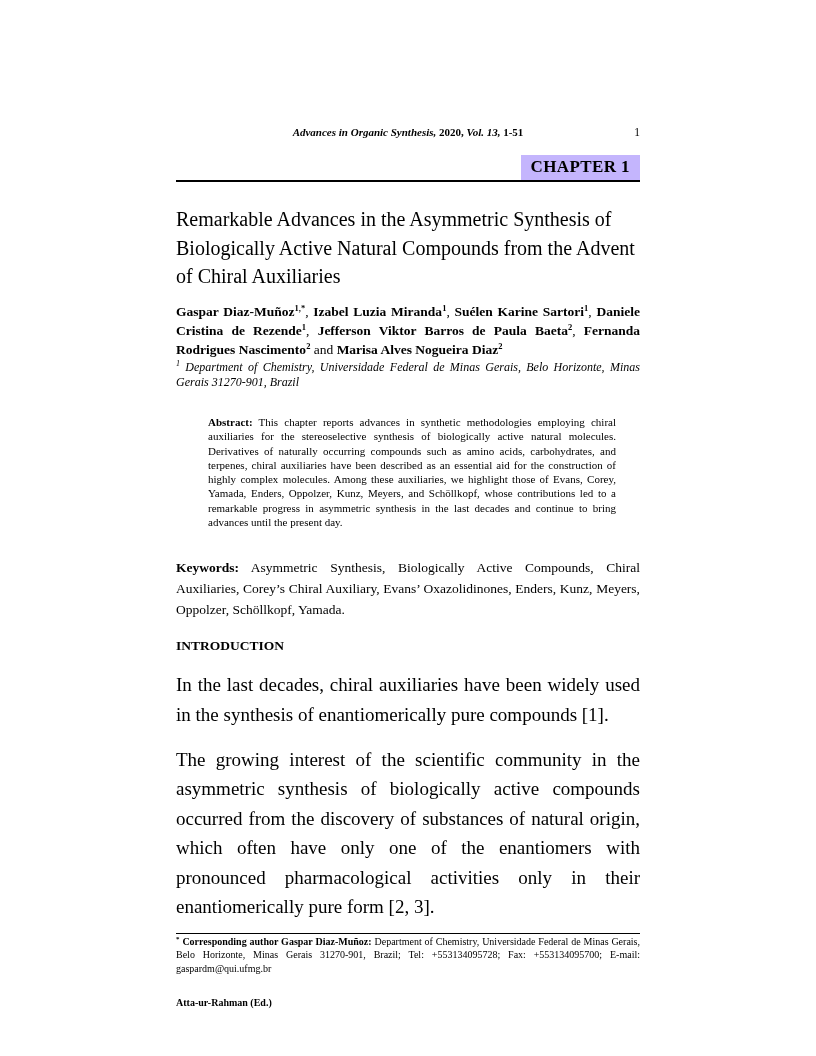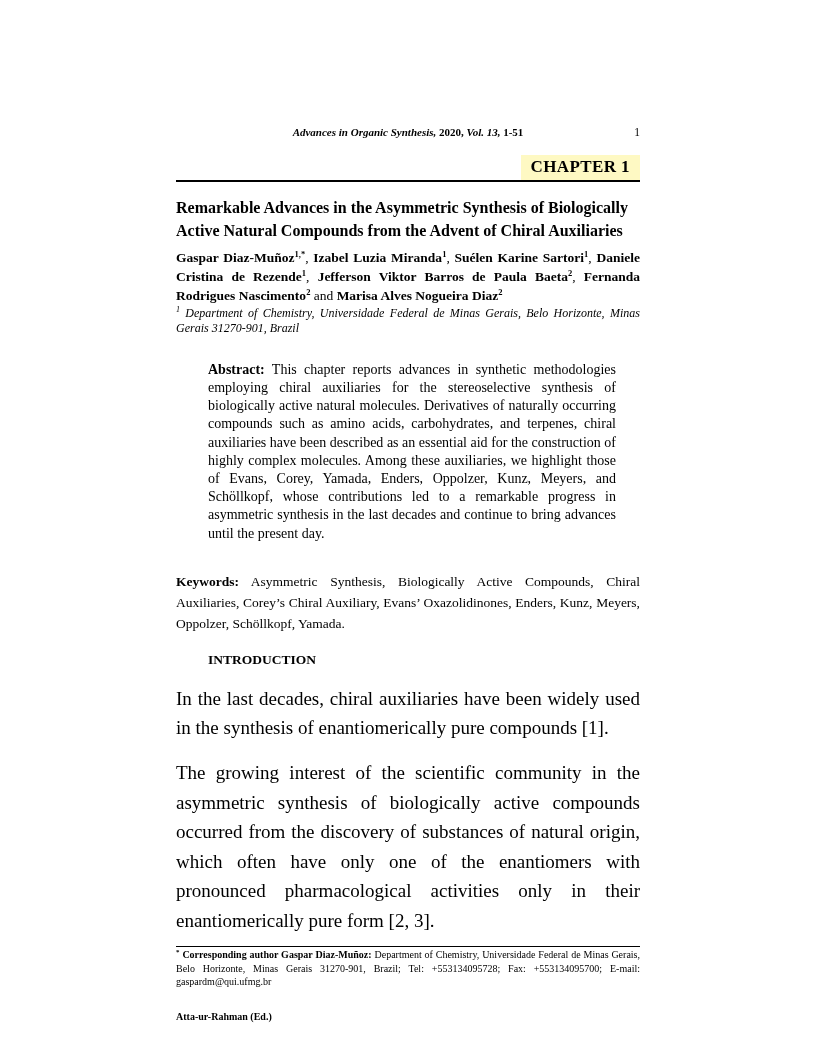--- a/index.html
+++ b/index.html
@@ -32,74 +32,73 @@
     font-size: 11.5px;
   }
   
   .chapter-row {
     margin-top: 13px;
     border-bottom: 2px solid #000;
     display: flex;
     justify-content: flex-end;
   }
   .chapter-badge {
-    background: #fef9c3;
+    background: #c4b5fd;
     font-size: 17px;
     font-weight: bold;
     letter-spacing: 0.4px;
     padding: 2px 10px 3px 10px;
   }
   
   .paper-title {
-    margin-top: 15px;
-    font-size: 16px;
-    font-weight: bold;
+    margin-top: 23px;
+    font-size: 20px;
+    font-weight: normal;
     line-height: 1.43;
   }
   
   .authors {
-    margin-top: 6px;
+    margin-top: 12px;
     font-size: 13.5px;
     font-weight: bold;
     text-align: justify;
     line-height: 1.35;
   }
   .authors sup { font-size: 8.5px; }
   .author-sep { font-weight: normal; }
   
   .affiliation {
     margin-top: 0;
     font-size: 12px;
     font-style: italic;
     text-align: justify;
     line-height: 1.25;
   }
   .affiliation sup { font-size: 8px; }
   
   .abstract {
     margin: 25px 24px 0 32px;
-    font-size: 14px;
+    font-size: 11px;
     line-height: 1.3;
     text-align: justify;
   }
   .abstract .lbl { font-weight: bold; }
   
   .keywords {
     margin-top: 29px;
     font-size: 13.5px;
     line-height: 1.55;
     text-align: justify;
   }
   .keywords .lbl { font-weight: bold; }
   
   .section-heading {
     margin-top: 17px;
     font-size: 13.5px;
     font-weight: bold;
-    margin-left: 32px;
   }
   
   .body-para {
     margin-top: 16px;
     font-size: 19px;
     line-height: 1.55;
     text-align: justify;
   }
   
   .footnote-rule {

